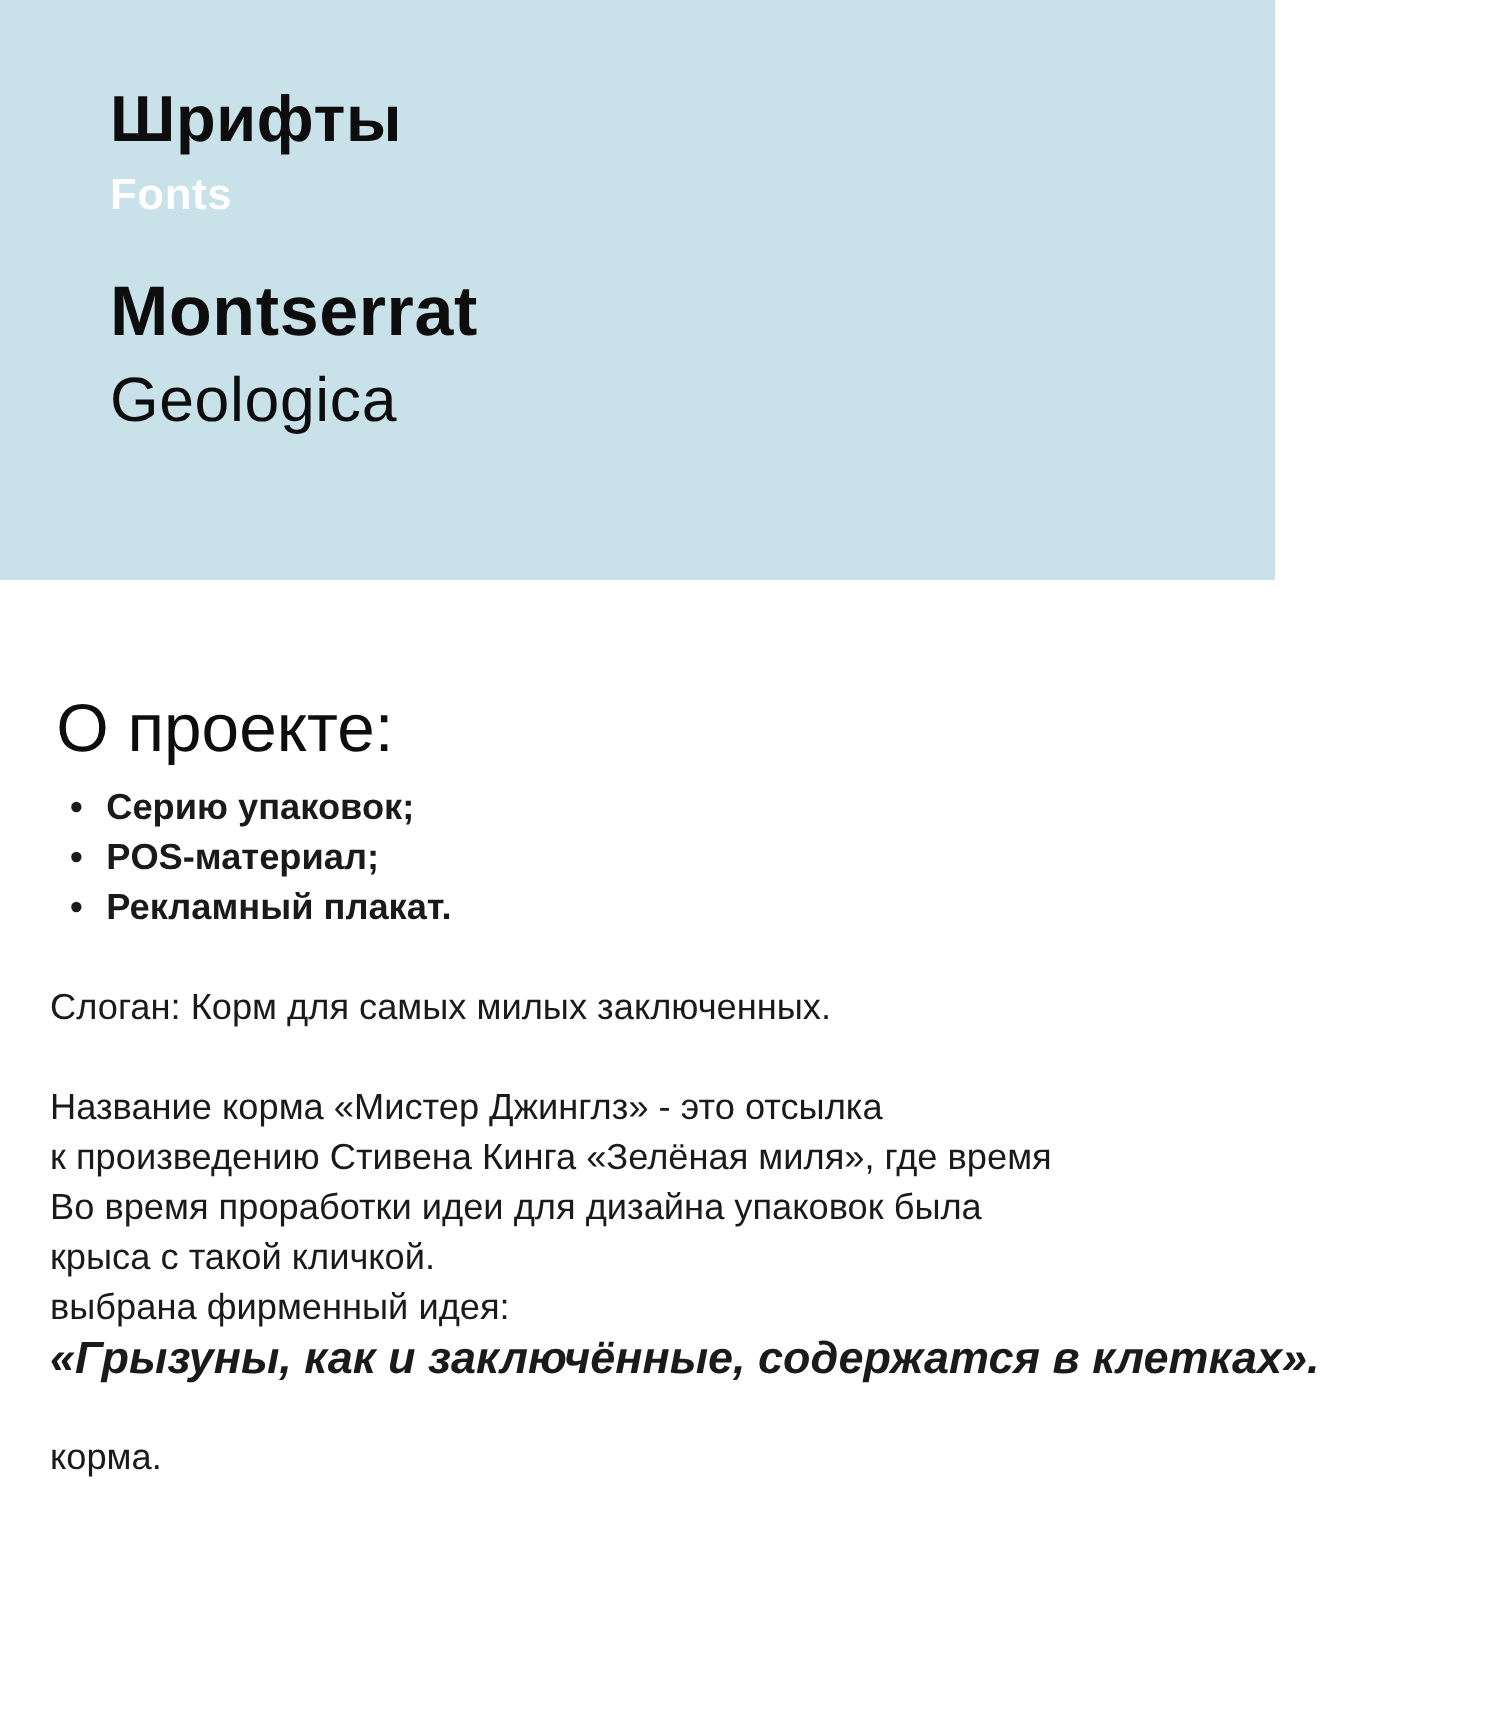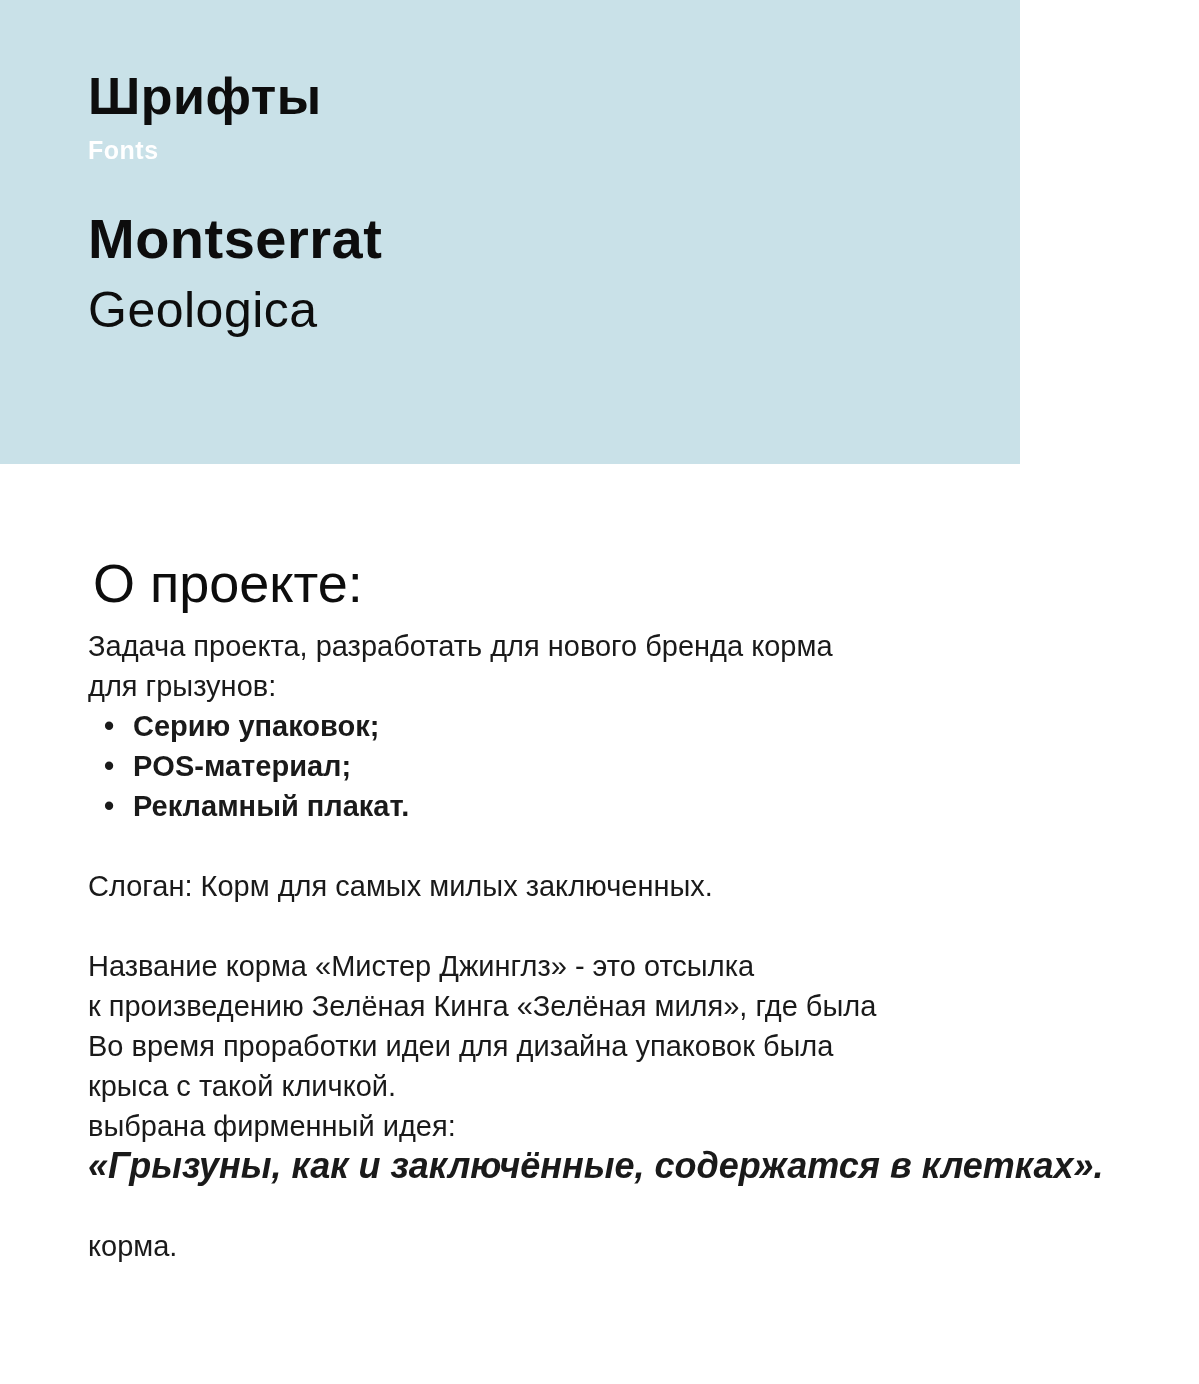--- a/index.html
+++ b/index.html
@@ -19,21 +19,21 @@
   }
   .header-title-ru {
     font-size: 52px;
     font-weight: 700;
     color: #0d0d0d;
     letter-spacing: 0.5px;
     line-height: 1.0;
   }
   .header-title-en {
     margin-top: 16px;
-    font-size: 25px;
+    font-size: 35px;
     font-weight: 700;
     color: #ffffff;
     letter-spacing: 0.5px;
     line-height: 1.0;
   }
   .font-primary {
     margin-top: 48px;
     font-size: 56px;
     font-weight: 600;
     color: #0d0d0d;
@@ -44,21 +44,21 @@
     margin-top: 18px;
     font-size: 50px;
     font-weight: 400;
     color: #0d0d0d;
     letter-spacing: 0.5px;
     line-height: 1.0;
   }
 
   
   .about {
-    padding: 92px 60px 0 88px;
+    padding: 92px 60px 0 40px;
     color: #1a1a1a;
   }
   .about-heading {
     font-size: 54px;
     font-weight: 500;
     color: #0d0d0d;
     padding-left: 5px;
     line-height: 1.0;
     margin-bottom: 16px;
   }
@@ -102,40 +102,36 @@
 <div class="header">
   <div class="header-title-ru">Шрифты</div>
   <div class="header-title-en">Fonts</div>
   <div class="font-primary">Montserrat</div>
   <div class="font-secondary">Geologica</div>
 </div>
 
 <div class="about">
   <div class="about-heading">О проекте:</div>
 
-  <div>
-    <div class="body-line">Задача проекта, разработать для нового бренда корма</div>
-    <div class="body-line">для грызунов:</div>
-  </div>
 
   <ul class="bullet-list">
     <li>Серию упаковок;</li>
     <li>POS-материал;</li>
     <li>Рекламный плакат.</li>
   </ul>
 
   <div class="spacer"></div>
 
   <div class="body-line">Слоган: Корм для самых милых заключенных.</div>
 
   <div class="spacer"></div>
 
   <div>
     <div class="body-line">Название корма «Мистер Джинглз» - это отсылка</div>
-    <div class="body-line">к произведению Зелёная Кинга «Зелёная миля», где была</div>
+    <div class="body-line">к произведению Стивена Кинга «Зелёная миля», где время</div>
     <div class="body-line">Во время проработки идеи для дизайна упаковок была</div>
     <div class="body-line">крыса с такой кличкой.</div>
     <div class="body-line">выбрана фирменный идея:</div>
     <div class="quote-line">«Грызуны, как и заключённые, содержатся в клетках».</div>
   </div>
 
   <div class="spacer"></div>
 
   <div>
     <div class="body-line">корма.</div>

